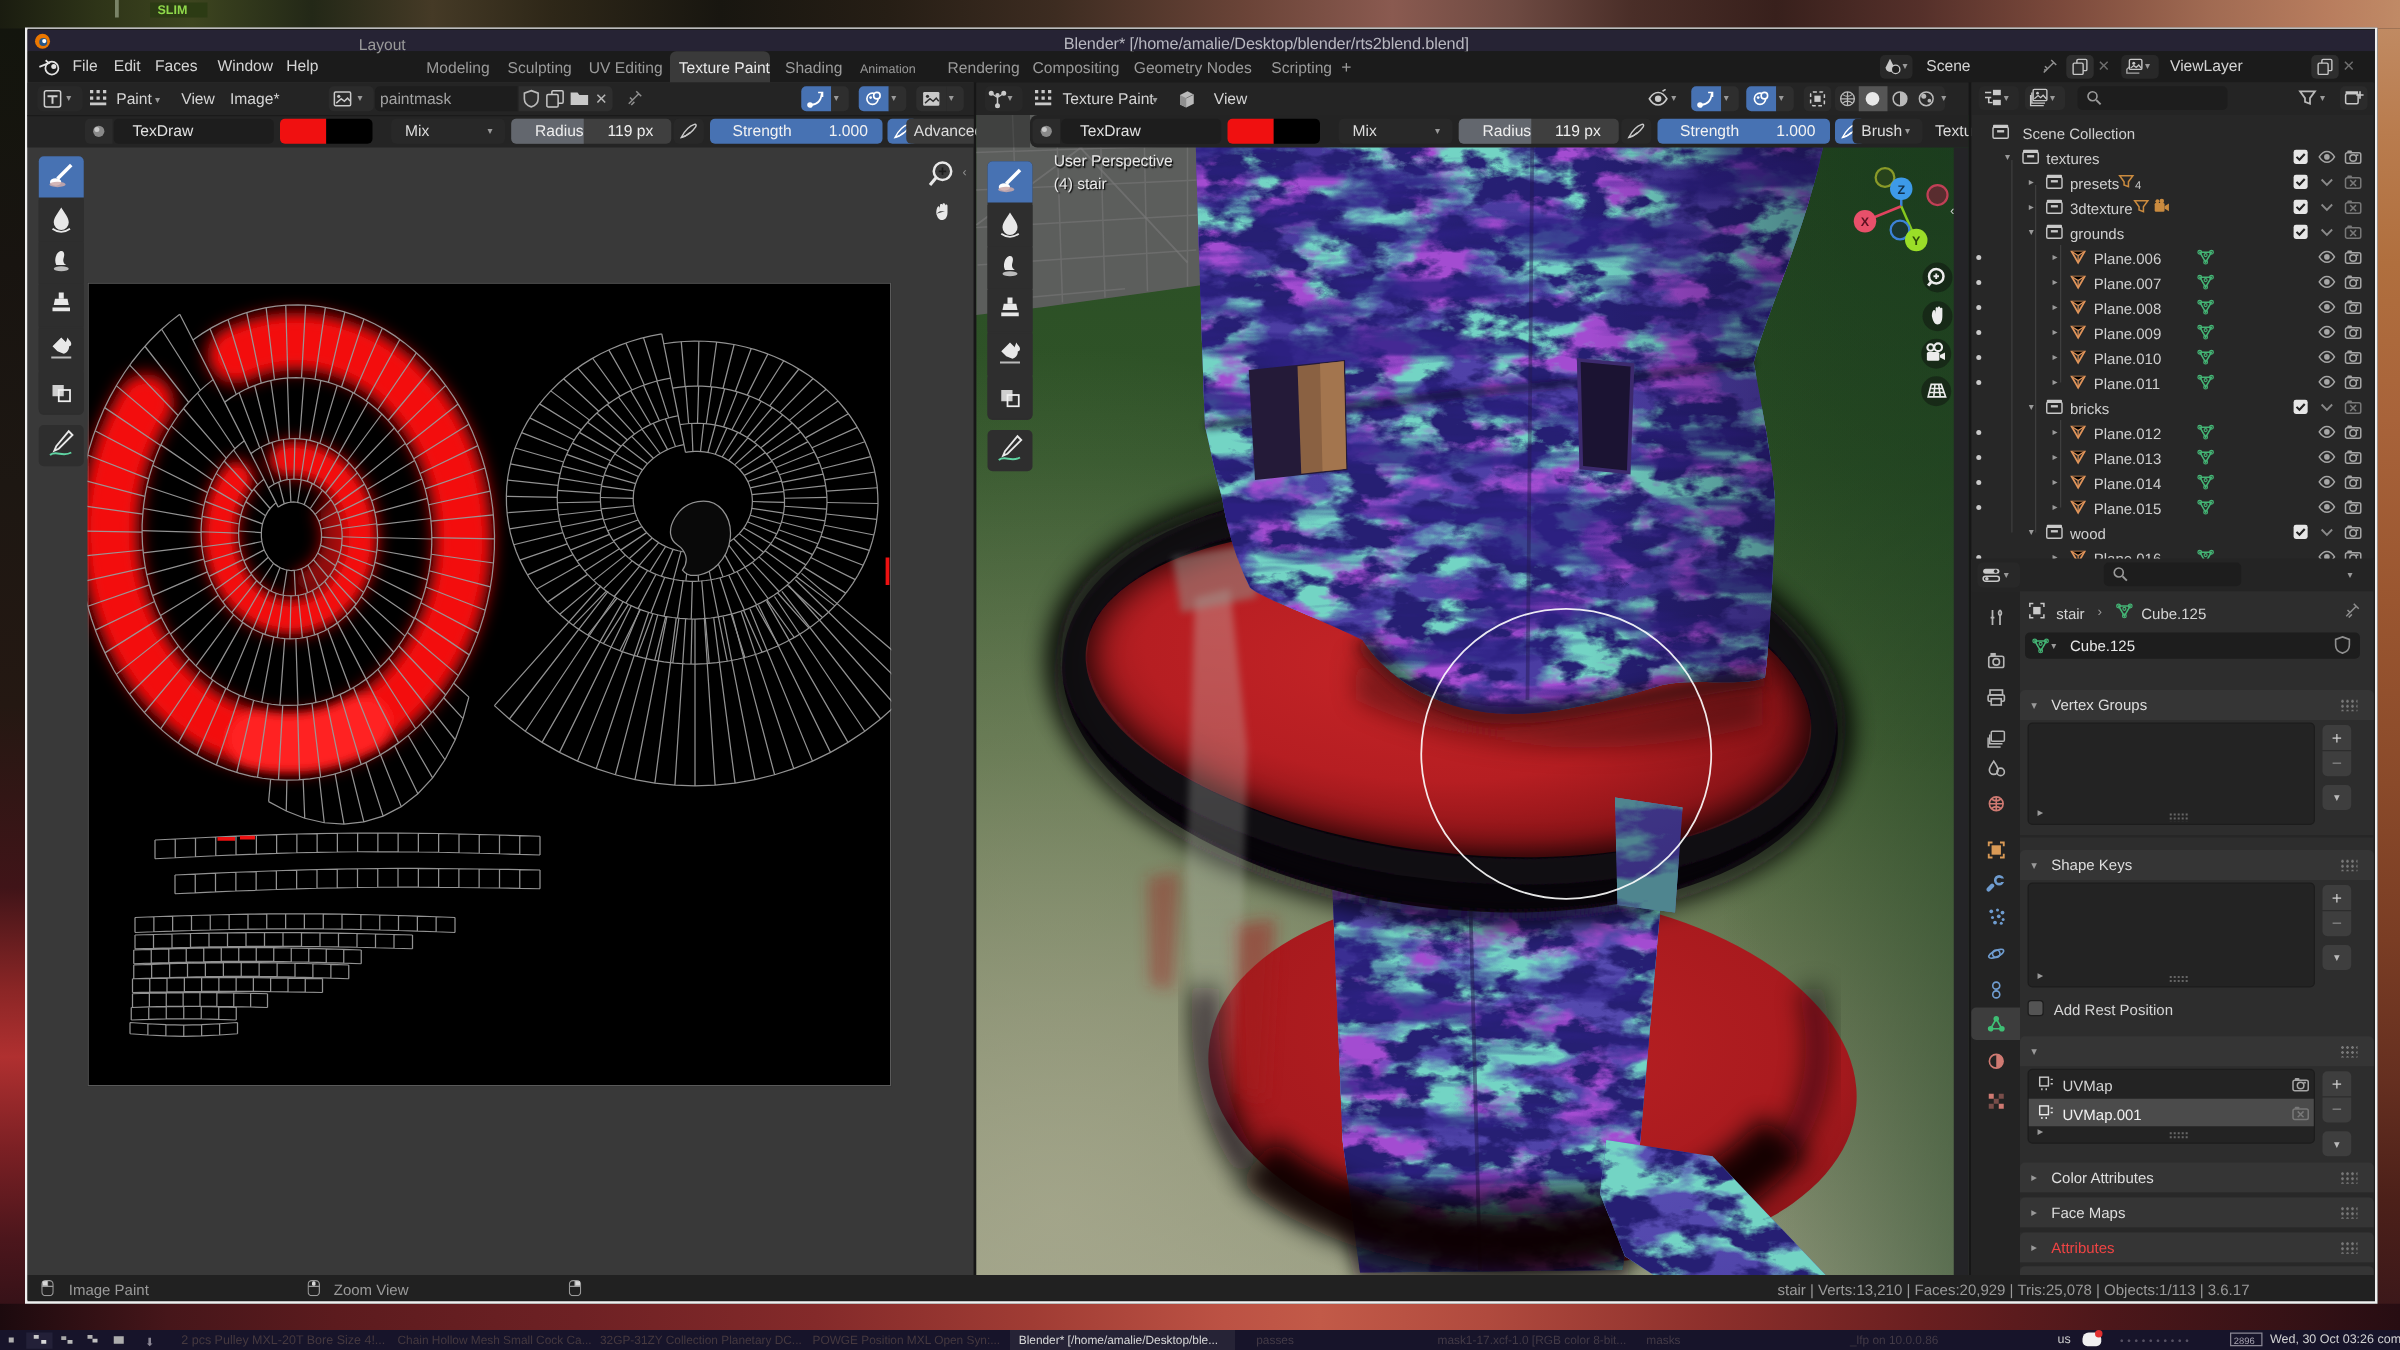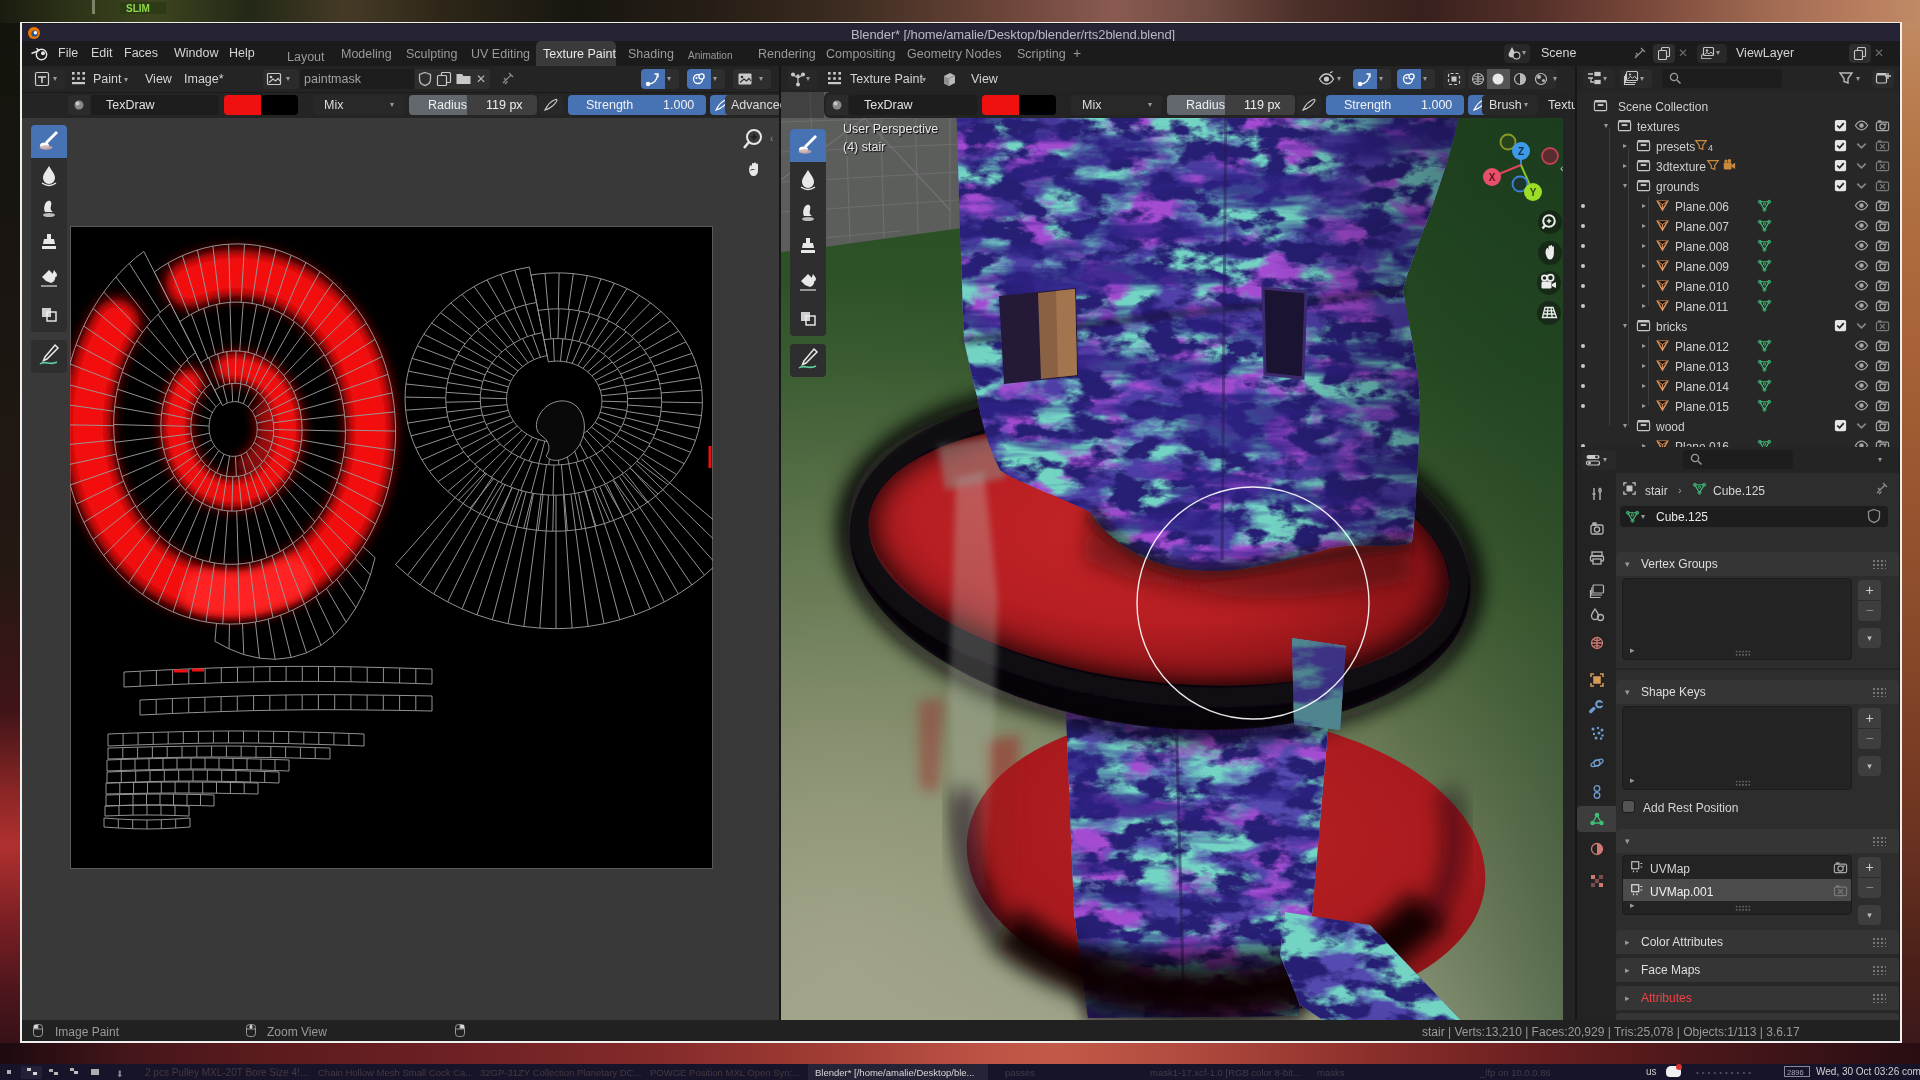--- a/index.html
+++ b/index.html
@@ -90,21 +90,21 @@
         <circle cx="11.5" cy="9.5" r="5.2"></circle>
         <circle cx="13" cy="8.2" r="2" fill="#e5e5e5" stroke="none"></circle>
         <path d="M1.5 8.5 L9 5.5 L6.5 3.2"></path>
       </g>
     </svg>
 <div class="abs txt" style="left:58px;top:47px;font-size:12.5px">File</div>
 <div class="abs txt" style="left:91px;top:47px;font-size:12.5px">Edit</div>
 <div class="abs txt" style="left:124px;top:47px;font-size:12.5px">Faces</div>
 <div class="abs txt" style="left:174px;top:47px;font-size:12.5px">Window</div>
 <div class="abs txt" style="left:229px;top:47px;font-size:12.5px">Help</div>
-<div class="abs txt dim" style="left:287px;top:51px;font-size:12.5px">Layout</div>
+<div class="abs txt dim" style="left:287px;top:30px;font-size:12.5px">Layout</div>
 <div class="abs txt dim" style="left:341px;top:47.5px;font-size:12.5px">Modeling</div>
 <div class="abs txt dim" style="left:406px;top:47.5px;font-size:12.5px">Sculpting</div>
 <div class="abs txt dim" style="left:471px;top:47.5px;font-size:12.5px">UV Editing</div>
 <div class="abs" style="left:536px;top:41px;width:80px;height:25px;background:#3a3a3a;border-radius:5px 5px 0 0"></div>
 <div class="abs txt" style="left:543px;top:47.5px;font-size:12.5px;color:#e8e8e8">Texture Paint</div>
 <div class="abs txt dim" style="left:628px;top:47.5px;font-size:12.5px">Shading</div>
 <div class="abs txt dim" style="left:688px;top:51px;font-size:10px">Animation</div>
 <div class="abs txt dim" style="left:758px;top:47.5px;font-size:12.5px">Rendering</div>
 <div class="abs txt dim" style="left:826px;top:47.5px;font-size:12.5px">Compositing</div>
 <div class="abs txt dim" style="left:907px;top:47.5px;font-size:12.5px">Geometry Nodes</div>

